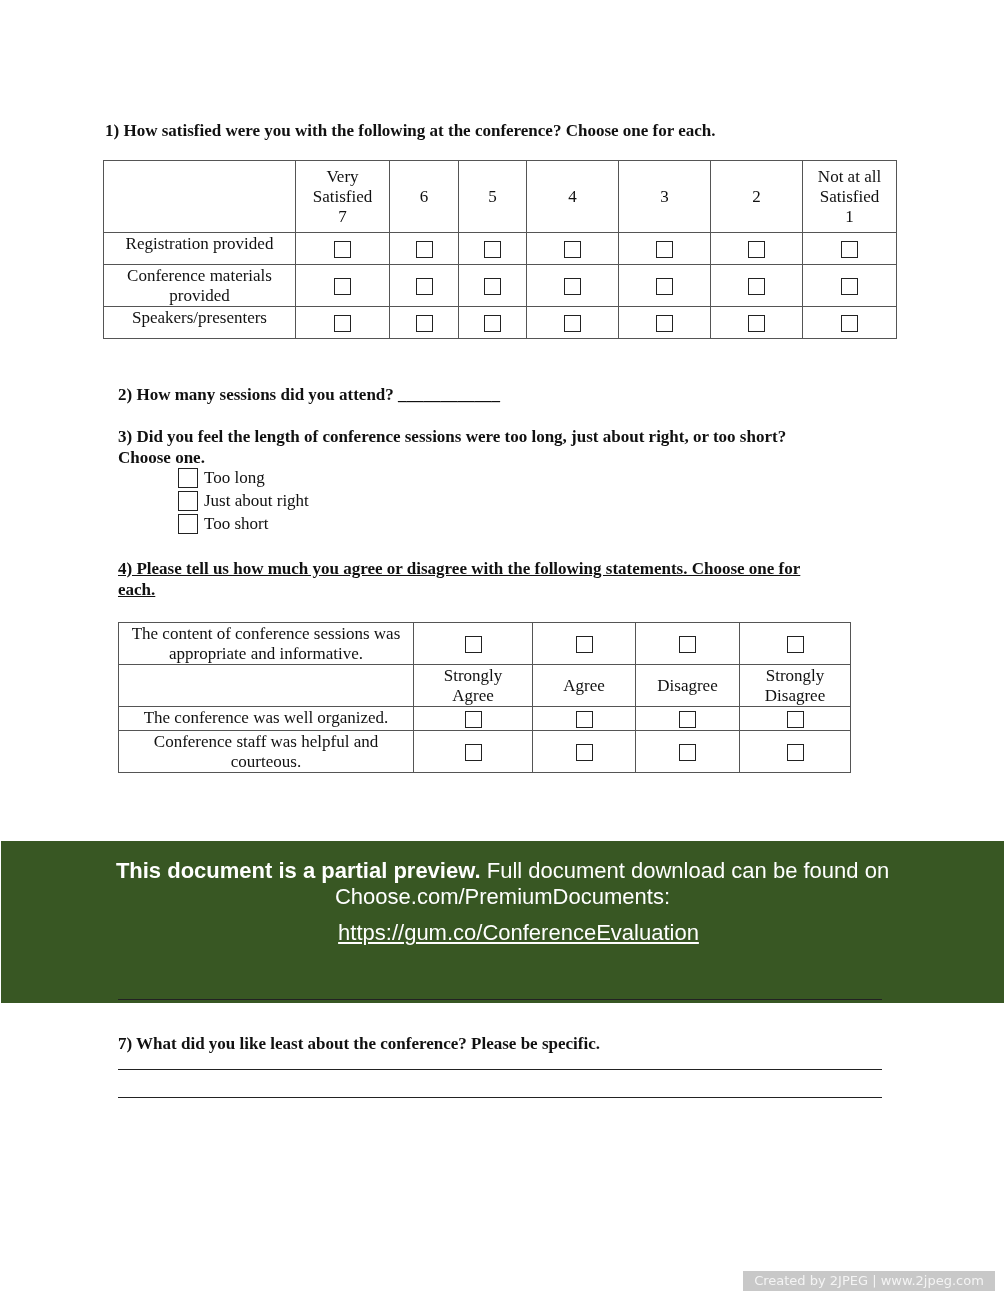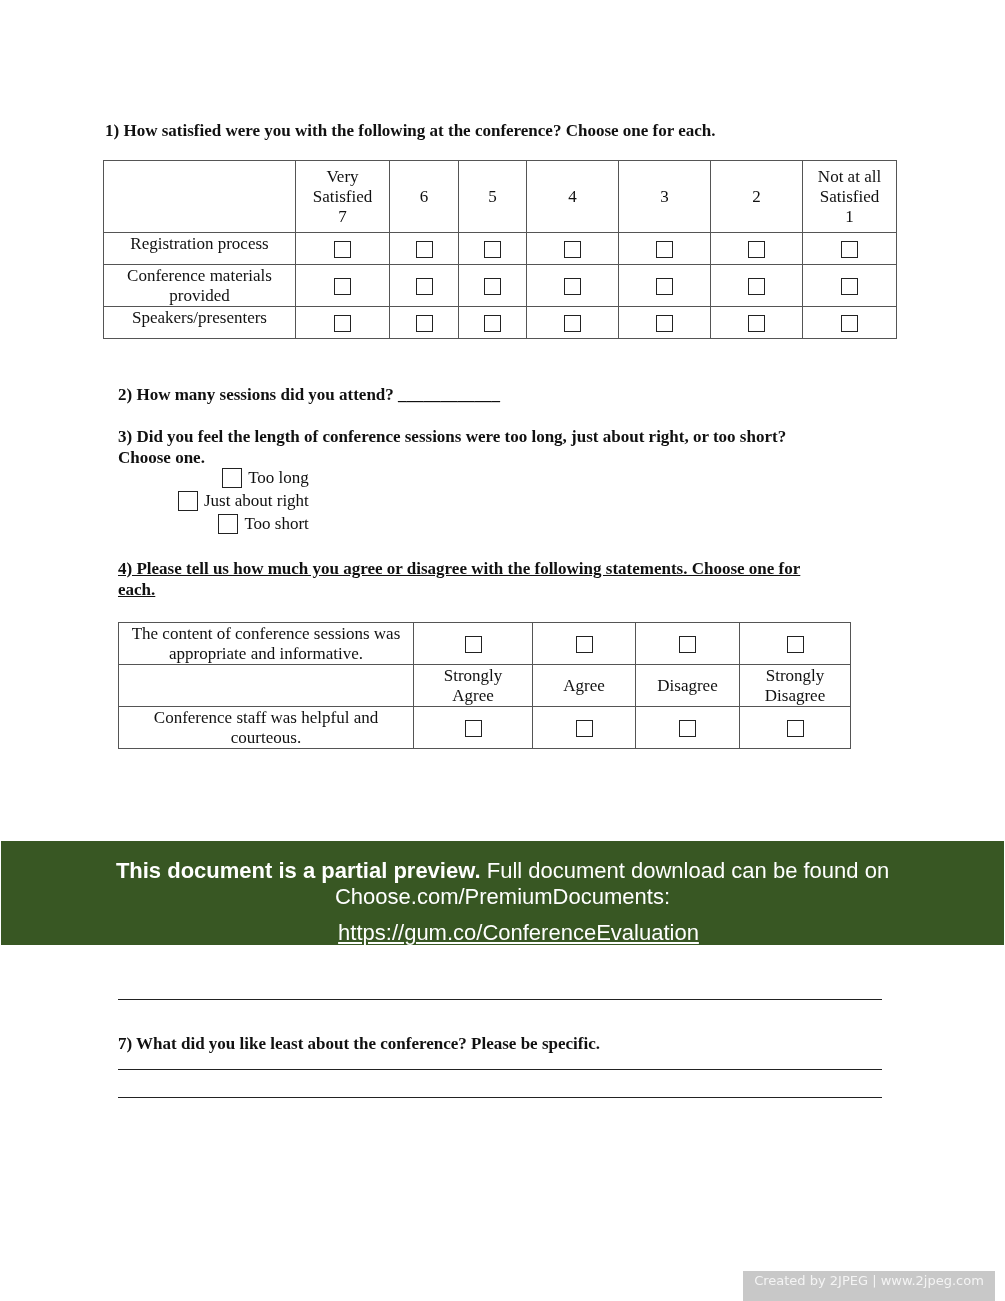--- a/index.html
+++ b/index.html
@@ -53,21 +53,20 @@
     .opt-list {
       position: absolute;
       left: 178px;
       top: 466px;
       font-size: 17px;
     }
     .opt {
       height: 23px;
       display: flex;
       align-items: center;
-      justify-content: flex-end;
     }
     .opt .cb {
       width: 20px;
       height: 20px;
       margin-right: 6px;
     }
     .blank-line {
       position: absolute;
       left: 118px;
       width: 764px;
@@ -83,21 +82,21 @@
       color: #333;
       white-space: nowrap;
       height: 8px;
       overflow: hidden;
     }
     .banner {
       position: absolute;
       left: 1px;
       top: 841px;
       width: 1003px;
-      height: 104px;
+      height: 162px;
       background: #385723;
       color: #ffffff;
       font-family: "Liberation Sans", "DejaVu Sans", sans-serif;
       text-align: center;
       font-size: 22px;
       line-height: 26px;
     }
     .banner .line1 { margin-top: 17px; }
     .banner .bold { font-weight: bold; }
     .banner a {
@@ -105,21 +104,21 @@
       text-decoration: underline;
       display: inline-block;
       margin-top: 10px;
       margin-left: 32px;
     }
     .watermark {
       position: absolute;
       left: 743px;
       top: 1271px;
       width: 252px;
-      height: 30px;
+      height: 20px;
       background: #c8c8c8;
       color: #f4f4f4;
       font-family: "DejaVu Sans", sans-serif;
       font-size: 13px;
       line-height: 20px;
       text-align: center;
     }
   </style>
 </head>
 <body>
@@ -150,21 +149,21 @@
     <th><span>4</span></th>
     <th><span>3</span></th>
     <th><span>2</span></th>
     <th>
       <div>Not at all</div>
       <div>Satisfied</div>
       <div>1</div>
     </th>
   </tr>
   <tr style="height:32px;">
-    <td class="label">Registration process</td>
+    <td class="label">Registration provided</td>
     <td><span class="cb"></span></td>
     <td><span class="cb"></span></td>
     <td><span class="cb"></span></td>
     <td><span class="cb"></span></td>
     <td><span class="cb"></span></td>
     <td><span class="cb"></span></td>
     <td><span class="cb"></span></td>
   </tr>
   <tr style="height:42px;">
     <td class="label">Conference materials provided</td>
@@ -237,20 +236,27 @@
       <div>Strongly</div>
       <div>Agree</div>
     </th>
     <th><span>Agree</span></th>
     <th><span>Disagree</span></th>
     <th>
       <div>Strongly</div>
       <div>Disagree</div>
     </th>
   </tr>
+  <tr style="height:24px;">
+    <td class="label">The conference was well organized.</td>
+    <td><span class="cb"></span></td>
+    <td><span class="cb"></span></td>
+    <td><span class="cb"></span></td>
+    <td><span class="cb"></span></td>
+  </tr>
   <tr style="height:42px;">
     <td class="label">Conference staff was helpful and courteous.</td>
     <td><span class="cb"></span></td>
     <td><span class="cb"></span></td>
     <td><span class="cb"></span></td>
     <td><span class="cb"></span></td>
   </tr>
 </tbody>
   </table>
 

